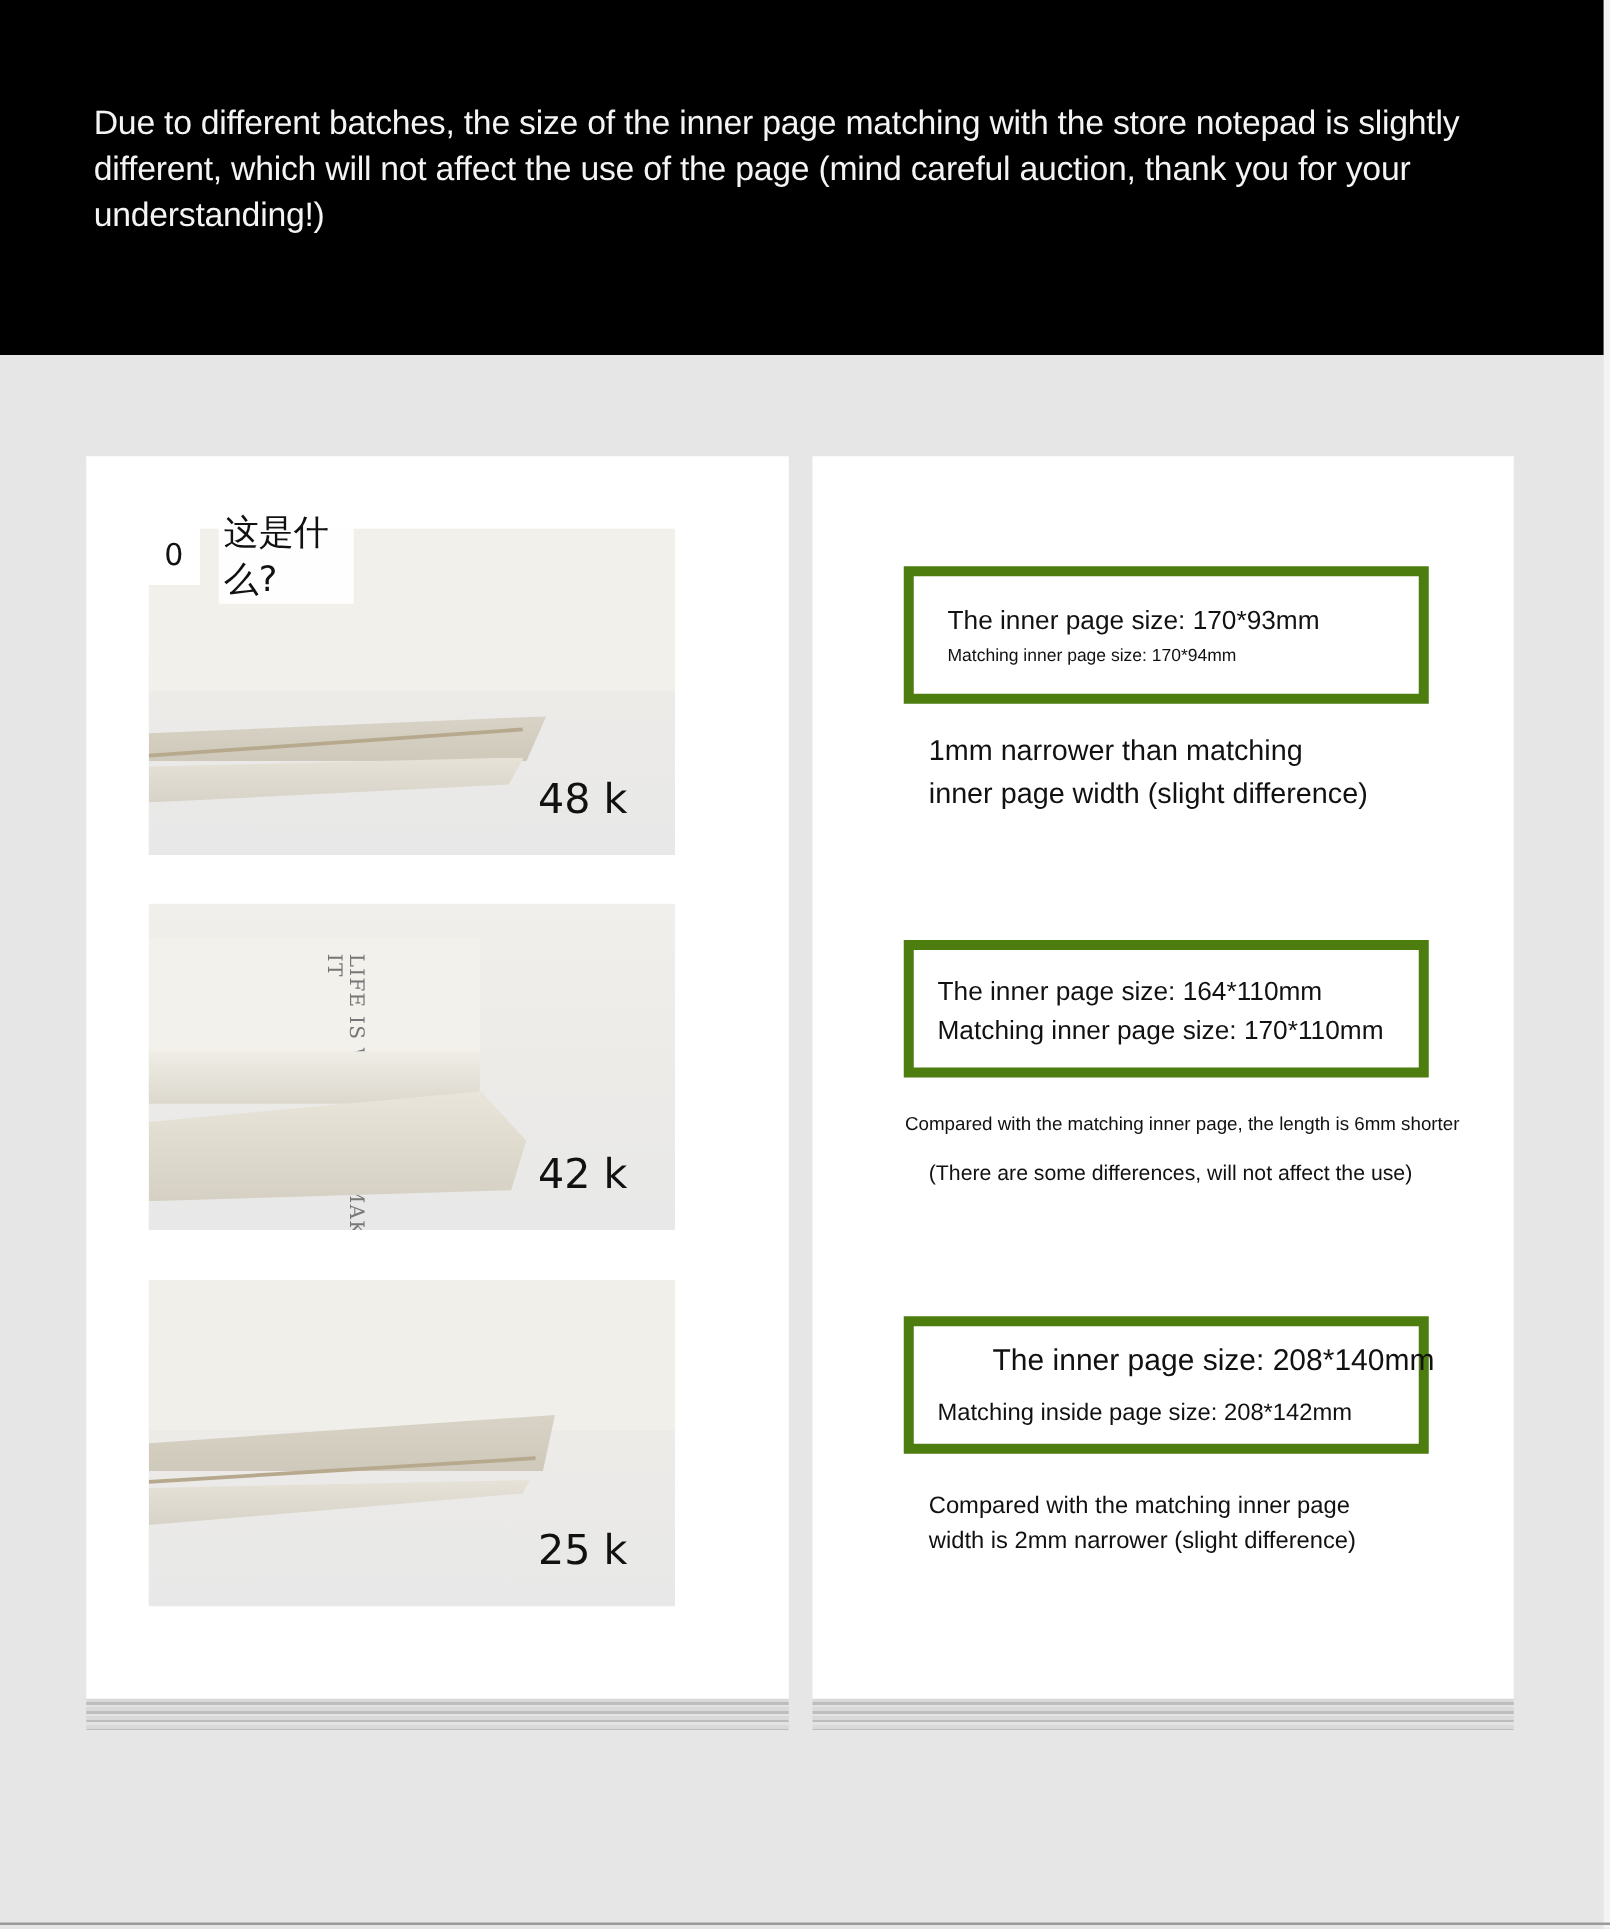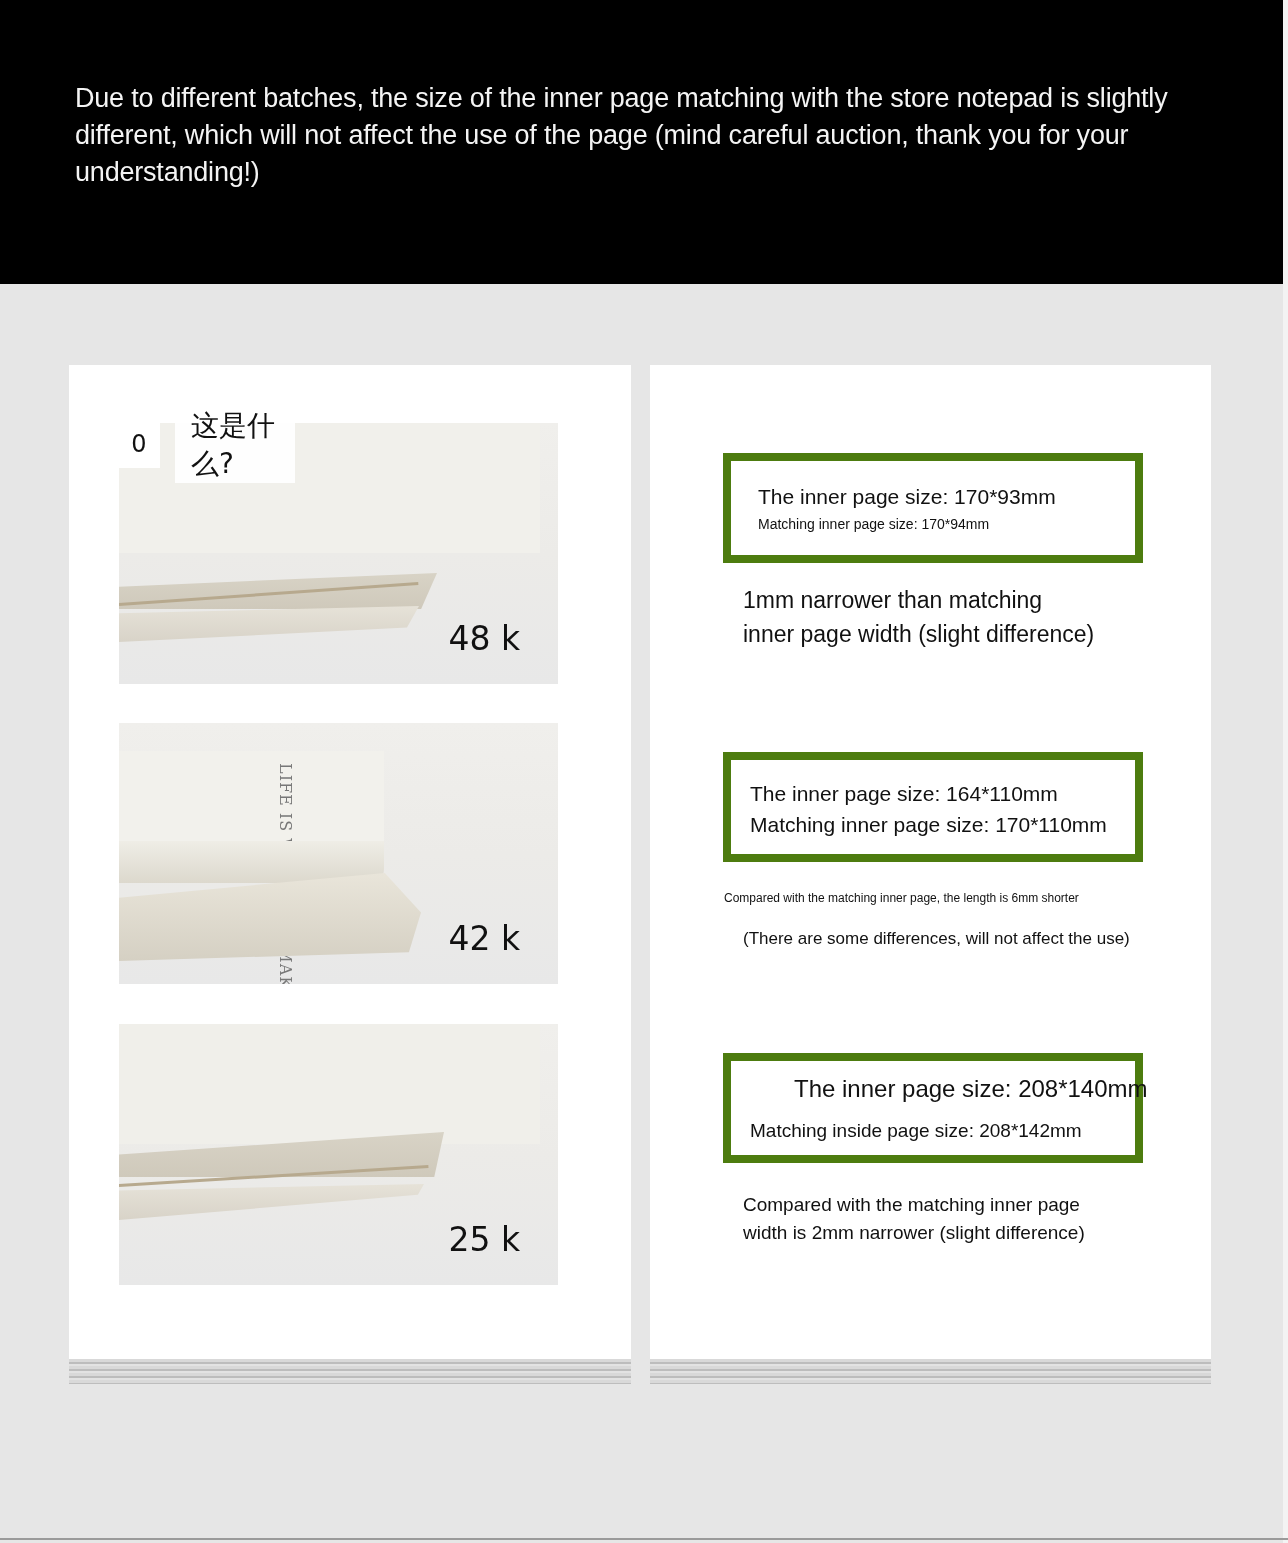--- a/index.html
+++ b/index.html
@@ -33,21 +33,20 @@
     position: absolute; top: 1359px; height: 25px;
     background: repeating-linear-gradient(to bottom, #d9d9d9 0px, #d9d9d9 3px, #bdbdbd 3px, #bdbdbd 5px, #e3e3e3 5px, #e3e3e3 7px);
   }
   .card-base.left { left: 69px; width: 562px; }
   .card-base.right { left: 650px; width: 561px; }
 
   .photo {
     position: absolute; left: 50px; width: 421px; height: 261px;
     background: linear-gradient(180deg, #f0efec 0%, #ecebe8 50%, #e8e8e8 100%);
     overflow: hidden;
-    padding-left: 18px;
   }
   .photo .notebook-top {
     position: absolute; background: #f2f1ec;
   }
   .photo .edge {
     position: absolute; background: linear-gradient(180deg,#d8d3c6,#cfc9bb);
   }
   .photo .seam { position: absolute; background: #b7a98e; height: 3px; }
   .photo .base {
     position: absolute; background: linear-gradient(180deg,#e6e2d8,#d8d3c8);
@@ -62,21 +61,21 @@
     color: #777; font-size: 16px; line-height: 18px; letter-spacing: 1px;
   }
   .overlay-zero {
     position: absolute; left: 49px; top: 55px; width: 42px; height: 48px;
     background: #fff; font-size: 24px; text-align: center; line-height: 48px;
     font-family: "DejaVu Sans", sans-serif;
   }
   .overlay-cn {
     position: absolute; left: 106px; top: 42px; width: 104px; height: 76px;
     background: rgba(255,255,255,0.92); font-size: 28px; line-height: 38px;
-    padding-left: 16px; font-family: "DejaVu Sans", sans-serif;
+    padding-left: 4px; font-family: "DejaVu Sans", sans-serif;
   }
 
   .spec-box {
     position: absolute; left: 73px; width: 420px; height: 110px;
     border: 8px solid #4d7c0f; box-sizing: border-box; background: #fff;
   }
   .spec-line { position: absolute; white-space: nowrap; color: #111; }
   .note { position: absolute; white-space: nowrap; color: #111; }
 </style>
 </head>
@@ -124,21 +123,21 @@
     <div class="spec-line" style="left:27px;top:24px;font-size:21px;">The inner page size: 170*93mm</div>
     <div class="spec-line" style="left:27px;top:55px;font-size:14px;">Matching inner page size: 170*94mm</div>
   </div>
   <div class="note" style="left:93px;top:222px;font-size:23px;">1mm narrower than matching</div>
   <div class="note" style="left:93px;top:256px;font-size:23px;">inner page width (slight difference)</div>
 
   <div class="spec-box" style="top:387px;">
     <div class="spec-line" style="left:19px;top:22px;font-size:21px;">The inner page size: 164*110mm</div>
     <div class="spec-line" style="left:19px;top:53px;font-size:21px;">Matching inner page size: 170*110mm</div>
   </div>
-  <div class="note" style="left:74px;top:526px;font-size:12px;">Compared with the matching inner page, the length is 6mm shorter</div>
+  <div class="note" style="left:74px;top:526px;font-size:15px;">Compared with the matching inner page, the length is 6mm shorter</div>
   <div class="note" style="left:93px;top:564px;font-size:17px;">(There are some differences, will not affect the use)</div>
 
   <div class="spec-box" style="top:688px;">
     <div class="spec-line" style="left:23px;top:14px;font-size:24px;margin-left:40px;">The inner page size: 208*140mm</div>
     <div class="spec-line" style="left:19px;top:59px;font-size:19px;">Matching inside page size: 208*142mm</div>
   </div>
   <div class="note" style="left:93px;top:829px;font-size:19px;">Compared with the matching inner page</div>
   <div class="note" style="left:93px;top:857px;font-size:19px;">width is 2mm narrower (slight difference)</div>
 </div>
 <div class="card-base right"></div>

